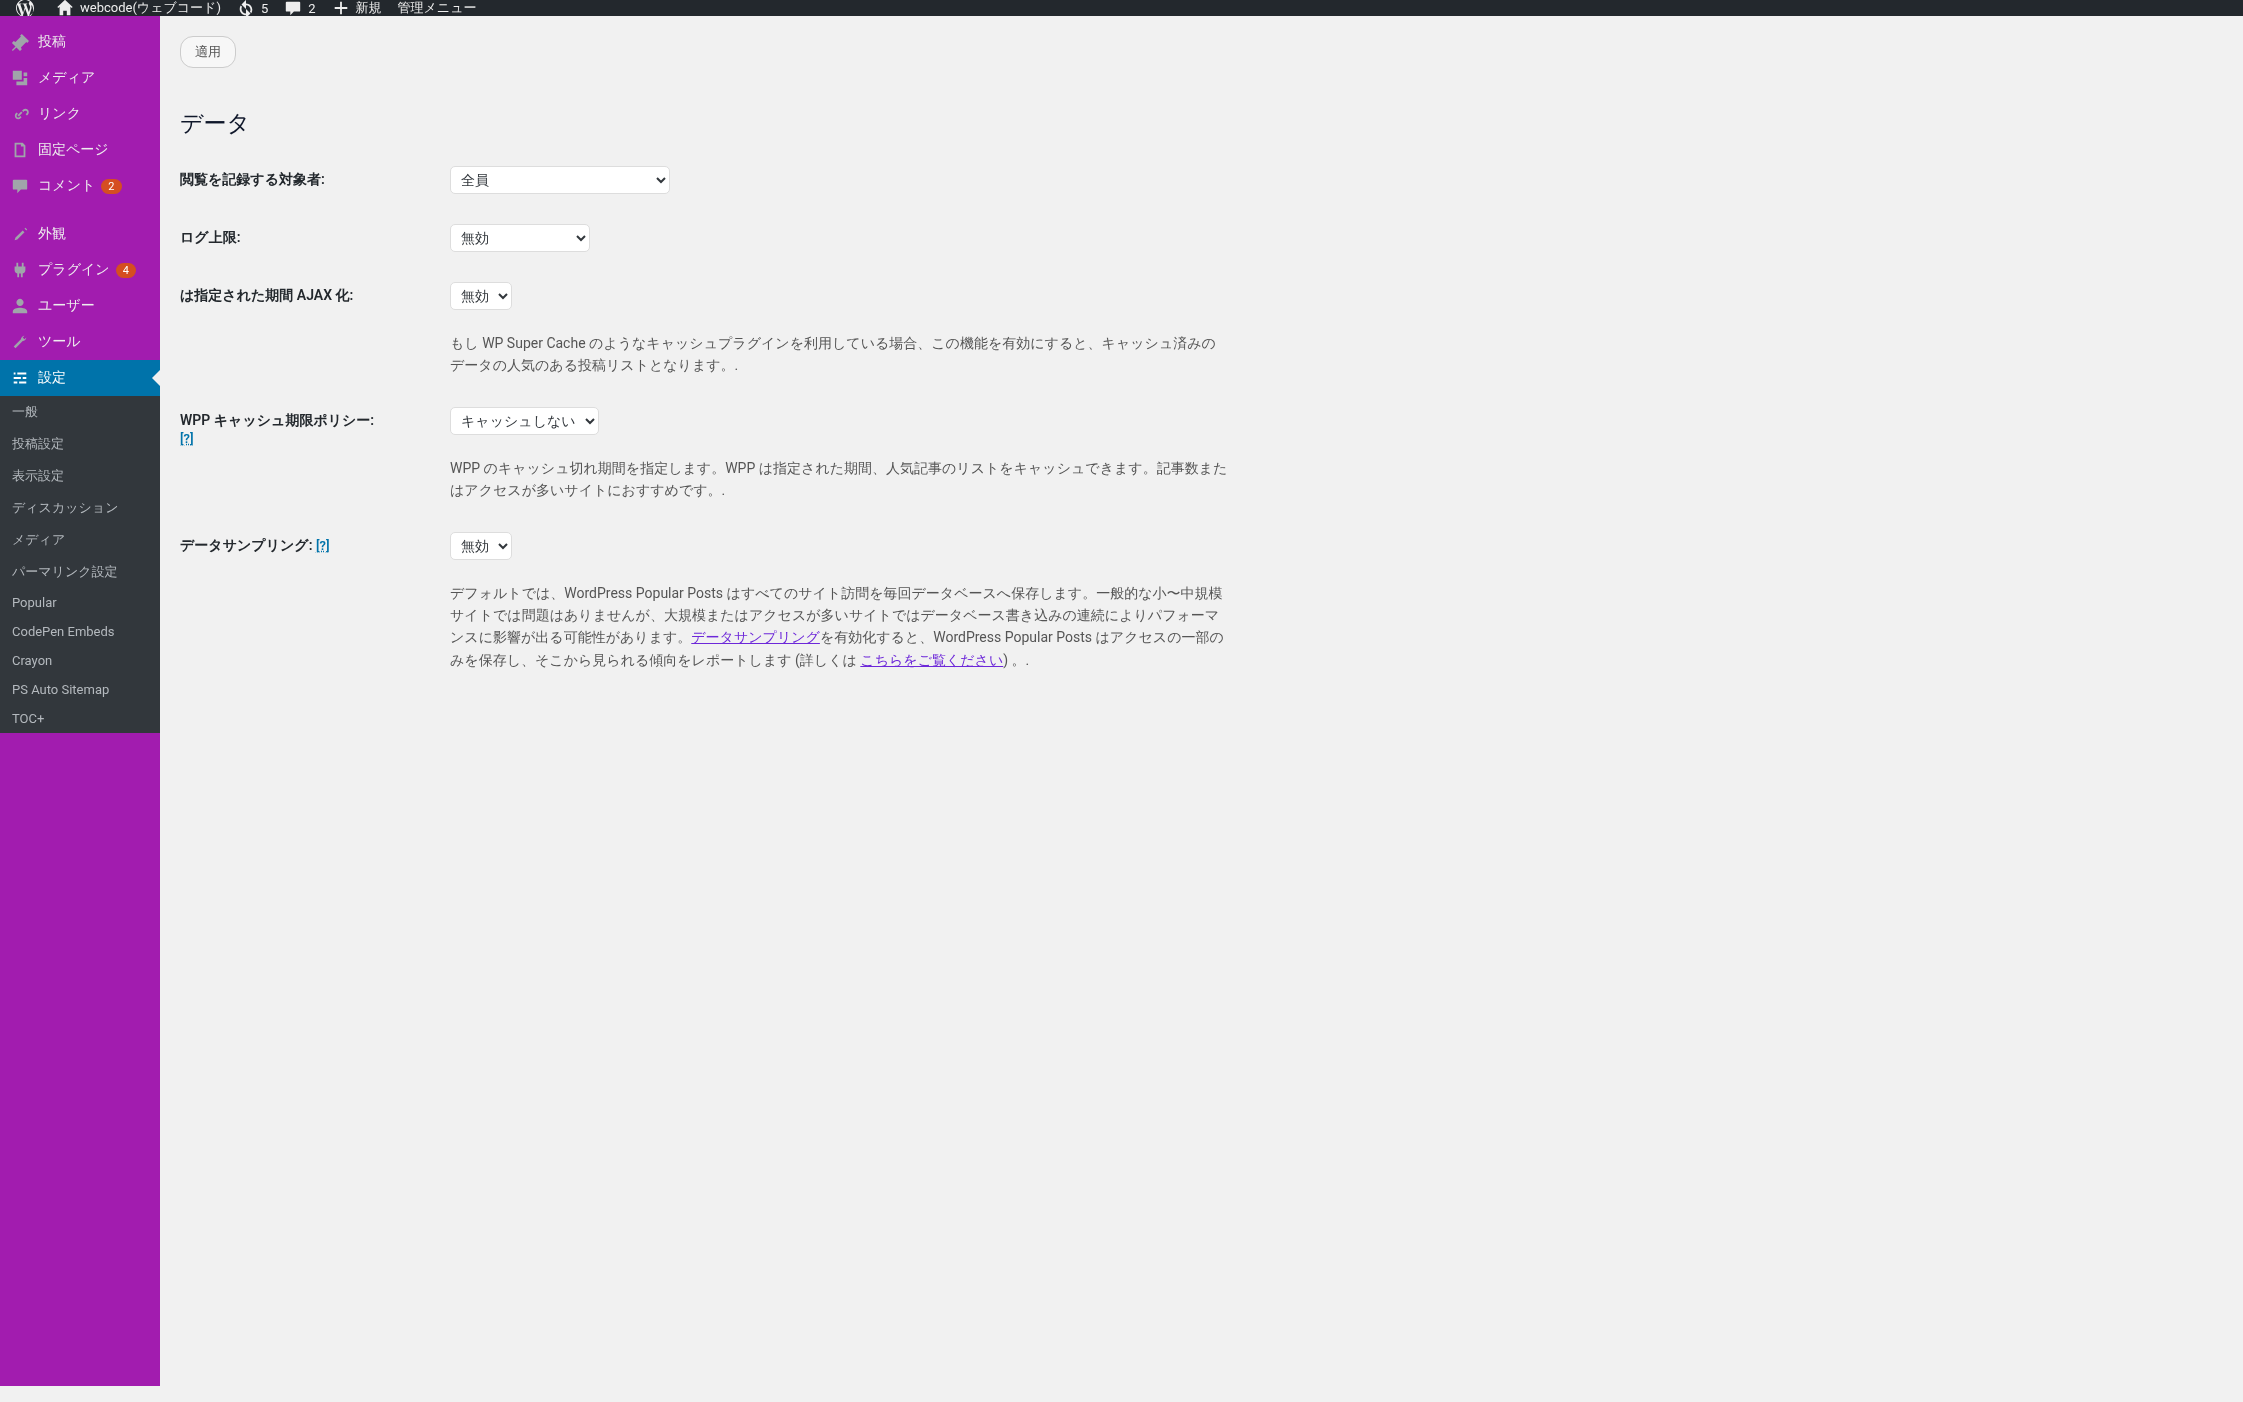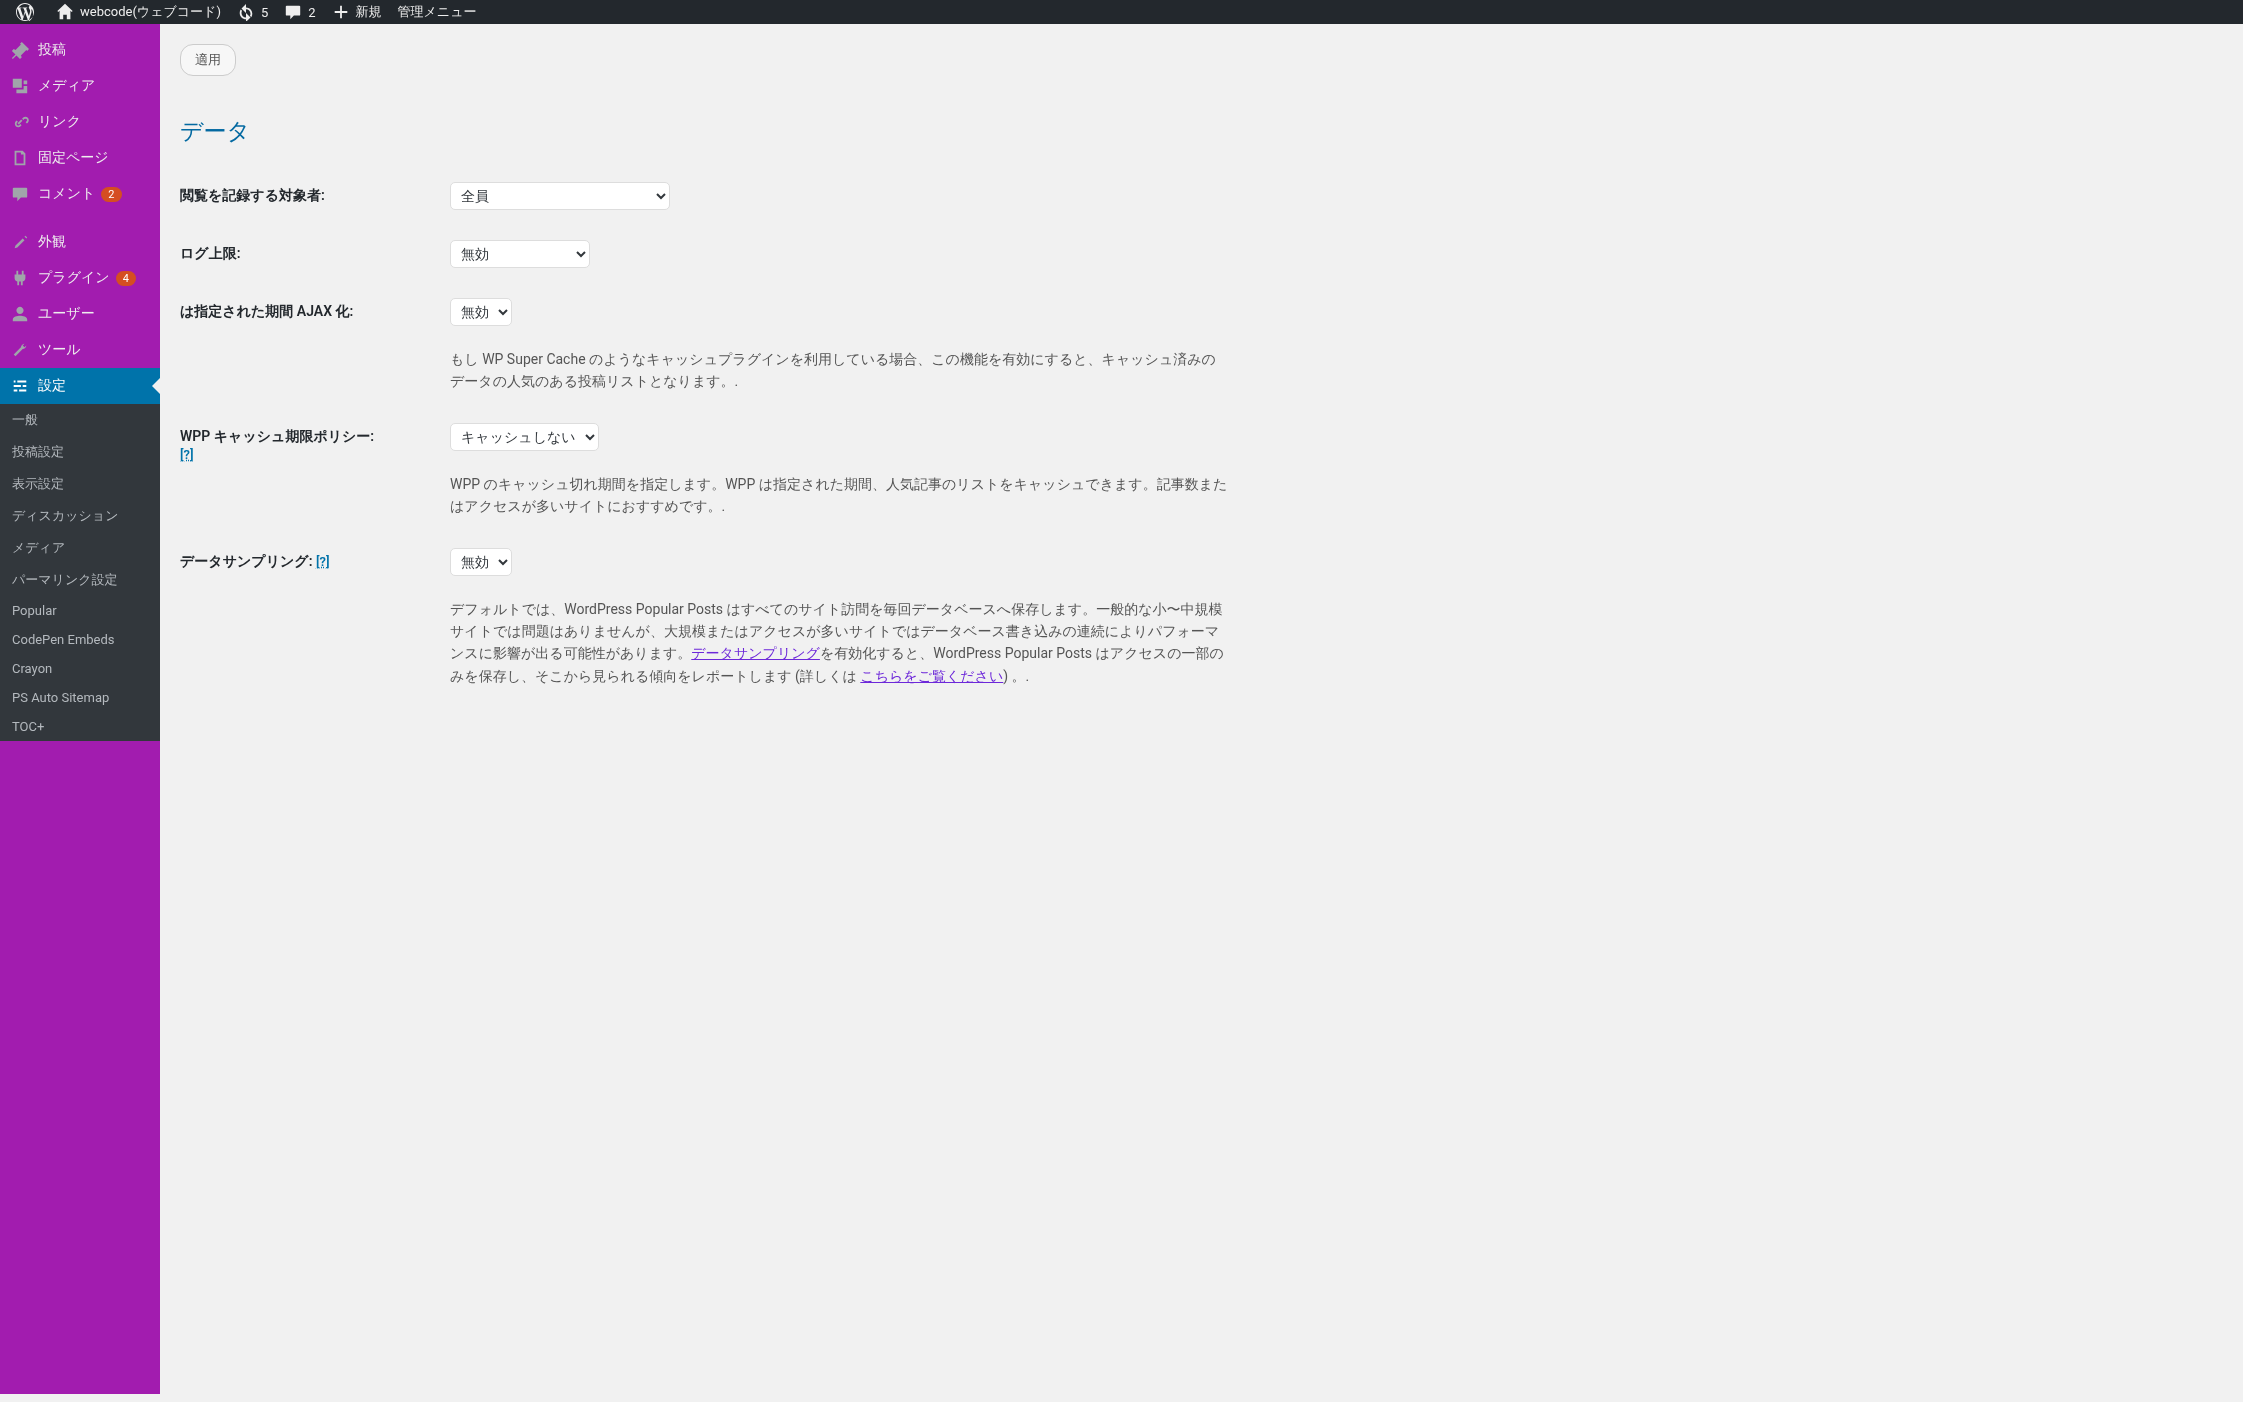--- a/index.html
+++ b/index.html
@@ -1,33 +1,33 @@
 <!DOCTYPE html>
 <html><head>
 <meta charset="utf-8">
 <style>
 *{margin:0;padding:0;box-sizing:border-box}
 body{font-family:-apple-system,BlinkMacSystemFont,"Segoe UI",Roboto,sans-serif;font-size:13px;color:#444;background:#f1f1f1}
-.adminbar{height:24px;background:#23282d;color:#b4b9be;display:flex;align-items:center;padding:0 8px;font-size:13px}
+.adminbar{height:16px;background:#23282d;color:#b4b9be;display:flex;align-items:center;padding:0 8px;font-size:13px}
 .adminbar a{color:#eee;text-decoration:none;display:inline-flex;align-items:center;padding:0 8px;height:32px}
 .adminbar .abi{margin-right:6px;font-size:16px;display:inline-flex;align-items:center}
 .wrap{display:flex;min-height:calc(100vh - 32px)}
 .sidebar{width:160px;background:#a21caf;color:#eee;padding-top:8px}
 .menu-item{display:flex;align-items:center;padding:8px 10px;color:#eee;cursor:pointer;font-size:14px}
 .menu-item.current{background:#0073aa;color:#fff;position:relative}
 .menu-item.current::after{content:"";position:absolute;right:0;top:50%;transform:translateY(-50%);border:8px solid transparent;border-right-color:#f1f1f1}
 .menu-sep{height:12px}
 .micon{width:20px;height:20px;margin-right:8px;display:inline-flex;align-items:center;justify-content:center;font-size:16px;color:#a0a5aa}
 .menu-item.current .micon{color:#fff}
 .badge{background:#d54e21;color:#fff;border-radius:10px;font-size:11px;padding:1px 7px;margin-left:6px}
 .submenu{background:#32373c}
 .submenu a{display:block;padding:7px 12px;color:#b4b9be;text-decoration:none;font-size:13px}
 .content{flex:1;padding:20px;background:#f1f1f1}
 .button{display:inline-block;background:#f7f7f7;border:1px solid #ccc;border-radius:13px;padding:6px 14px;font-size:13px;color:#555;cursor:pointer}
-h2{font-size:23px;font-weight:400;margin:40px 0 20px;color:#0369a1}
+h2{font-size:23px;font-weight:400;margin:40px 0 12px;color:#0f172a}
 .form-table{width:100%;border-collapse:collapse}
 .form-table th{text-align:left;vertical-align:top;width:260px;padding:20px 10px 20px 0;font-weight:600;font-size:14px;color:#23282d}
 .form-table td{padding:15px 10px;vertical-align:top}
 select{background:#fff;border:1px solid #ddd;border-radius:5px;height:28px;padding:2px 6px;font-size:14px;color:#32373c}
 select.sel-lg{min-width:220px}
 select.sel-md{min-width:140px}
 select.sel-sm{min-width:60px}
 .desc{font-size:14px;color:#555;margin-top:22px;max-width:780px;line-height:1.6}
 .desc a{color:#6d28d9;text-decoration:underline}
 .help{color:#0073aa;text-decoration:underline dotted;font-size:13px;cursor:help}

